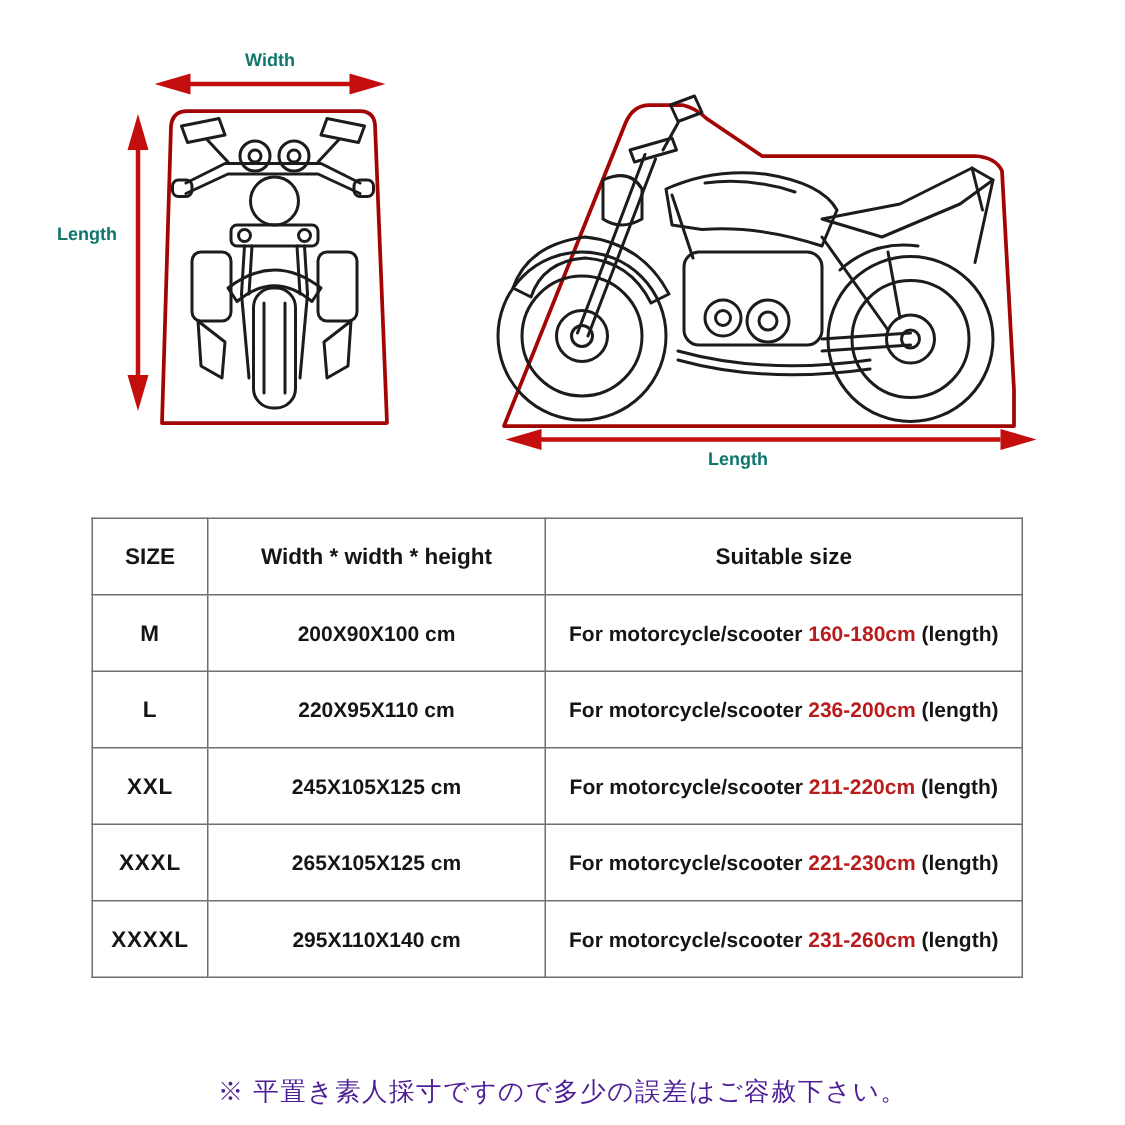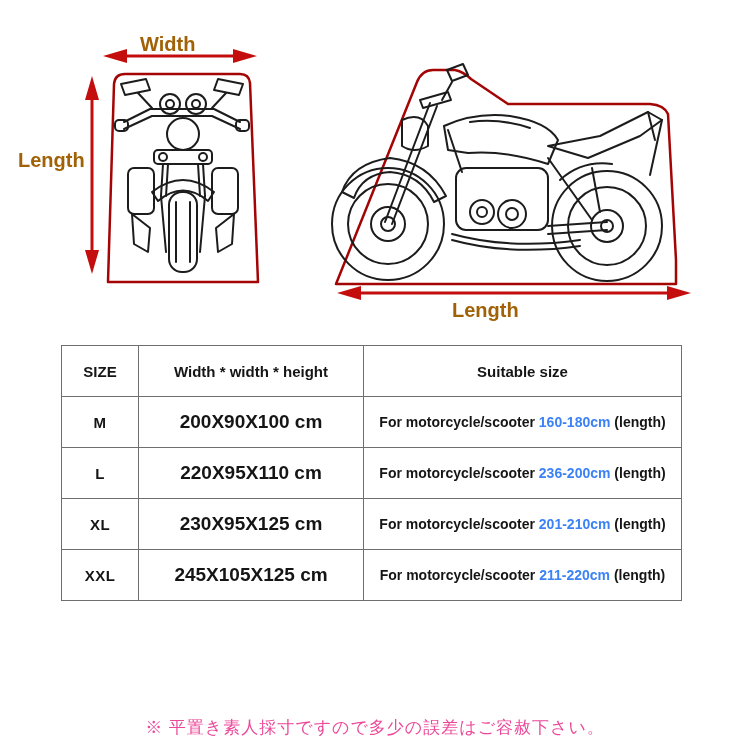--- a/index.html
+++ b/index.html
@@ -8,23 +8,23 @@
     width: 750px; height: 750px;
     background: #ffffff;
     font-family: "Liberation Sans", sans-serif;
     position: relative;
     overflow: hidden;
   }
   .diagram-svg { position: absolute; left: 0; top: 0; }
   .diagram-label {
     position: absolute;
     font-weight: bold;
-    color: #a16207;
-    font-size: 20px;
-    text-align: left;
+    color: #0f766e;
+    font-size: 12px;
+    text-align: center;
   }
   #width-label  { left: 140px; top: 33px;  width: 80px; }
   #height-label { left: 18px;  top: 149px; width: 80px; }
   #length-label { left: 452px; top: 299px; width: 80px; }
 
   table.size-table {
     position: absolute;
     left: 61px; top: 345px;
     width: 620px;
     border-collapse: collapse;
@@ -37,30 +37,30 @@
     border: 1px solid #6f6f6f;
     height: 51px;
     text-align: center;
     vertical-align: middle;
     font-weight: bold;
     color: #151515;
     padding: 0 4px;
   }
   .size-table th { font-size: 15px; }
   .size-table td.size-cell { font-size: 15px; letter-spacing: 0.5px; }
-  .size-table td.dims-cell { font-size: 19px; }
+  .size-table td.dims-cell { font-size: 14px; }
   .size-table td.suit-cell { font-size: 14px; }
-  .size-table .range { color: #3b82f6; }
+  .size-table .range { color: #b91c1c; }
 
   .footer-note {
     position: absolute;
     left: 0; top: 716px;
     width: 750px;
     text-align: center;
-    color: #ec4899;
+    color: #4c1d95;
     font-size: 17px;
     letter-spacing: 1px;
   }
 </style>
 </head>
 <body>
 
 <svg class="diagram-svg" width="750" height="340" viewBox="0 0 750 340">
 
   <g>
@@ -191,33 +191,42 @@
     <tr>
       <td class="size-cell">L</td>
       <td class="dims-cell">220X95X110 cm</td>
       <td class="suit-cell">
         <span>For motorcycle/scooter</span>
         <span class="range">236-200cm</span>
         <span>(length)</span>
       </td>
     </tr>
     <tr>
-      <td class="size-cell">XL</td>
-      <td class="dims-cell">230X95X125 cm</td>
-      <td class="suit-cell">
-        <span>For motorcycle/scooter</span>
-        <span class="range">201-210cm</span>
-        <span>(length)</span>
-      </td>
-    </tr>
-    <tr>
       <td class="size-cell">XXL</td>
       <td class="dims-cell">245X105X125 cm</td>
       <td class="suit-cell">
         <span>For motorcycle/scooter</span>
         <span class="range">211-220cm</span>
         <span>(length)</span>
       </td>
     </tr>
+    <tr>
+      <td class="size-cell">XXXL</td>
+      <td class="dims-cell">265X105X125 cm</td>
+      <td class="suit-cell">
+        <span>For motorcycle/scooter</span>
+        <span class="range">221-230cm</span>
+        <span>(length)</span>
+      </td>
+    </tr>
+    <tr>
+      <td class="size-cell">XXXXL</td>
+      <td class="dims-cell">295X110X140 cm</td>
+      <td class="suit-cell">
+        <span>For motorcycle/scooter</span>
+        <span class="range">231-260cm</span>
+        <span>(length)</span>
+      </td>
+    </tr>
   </tbody>
 </table>
 
 <div class="footer-note">※ 平置き素人採寸ですので多少の誤差はご容赦下さい。</div>
 
 </body></html>

